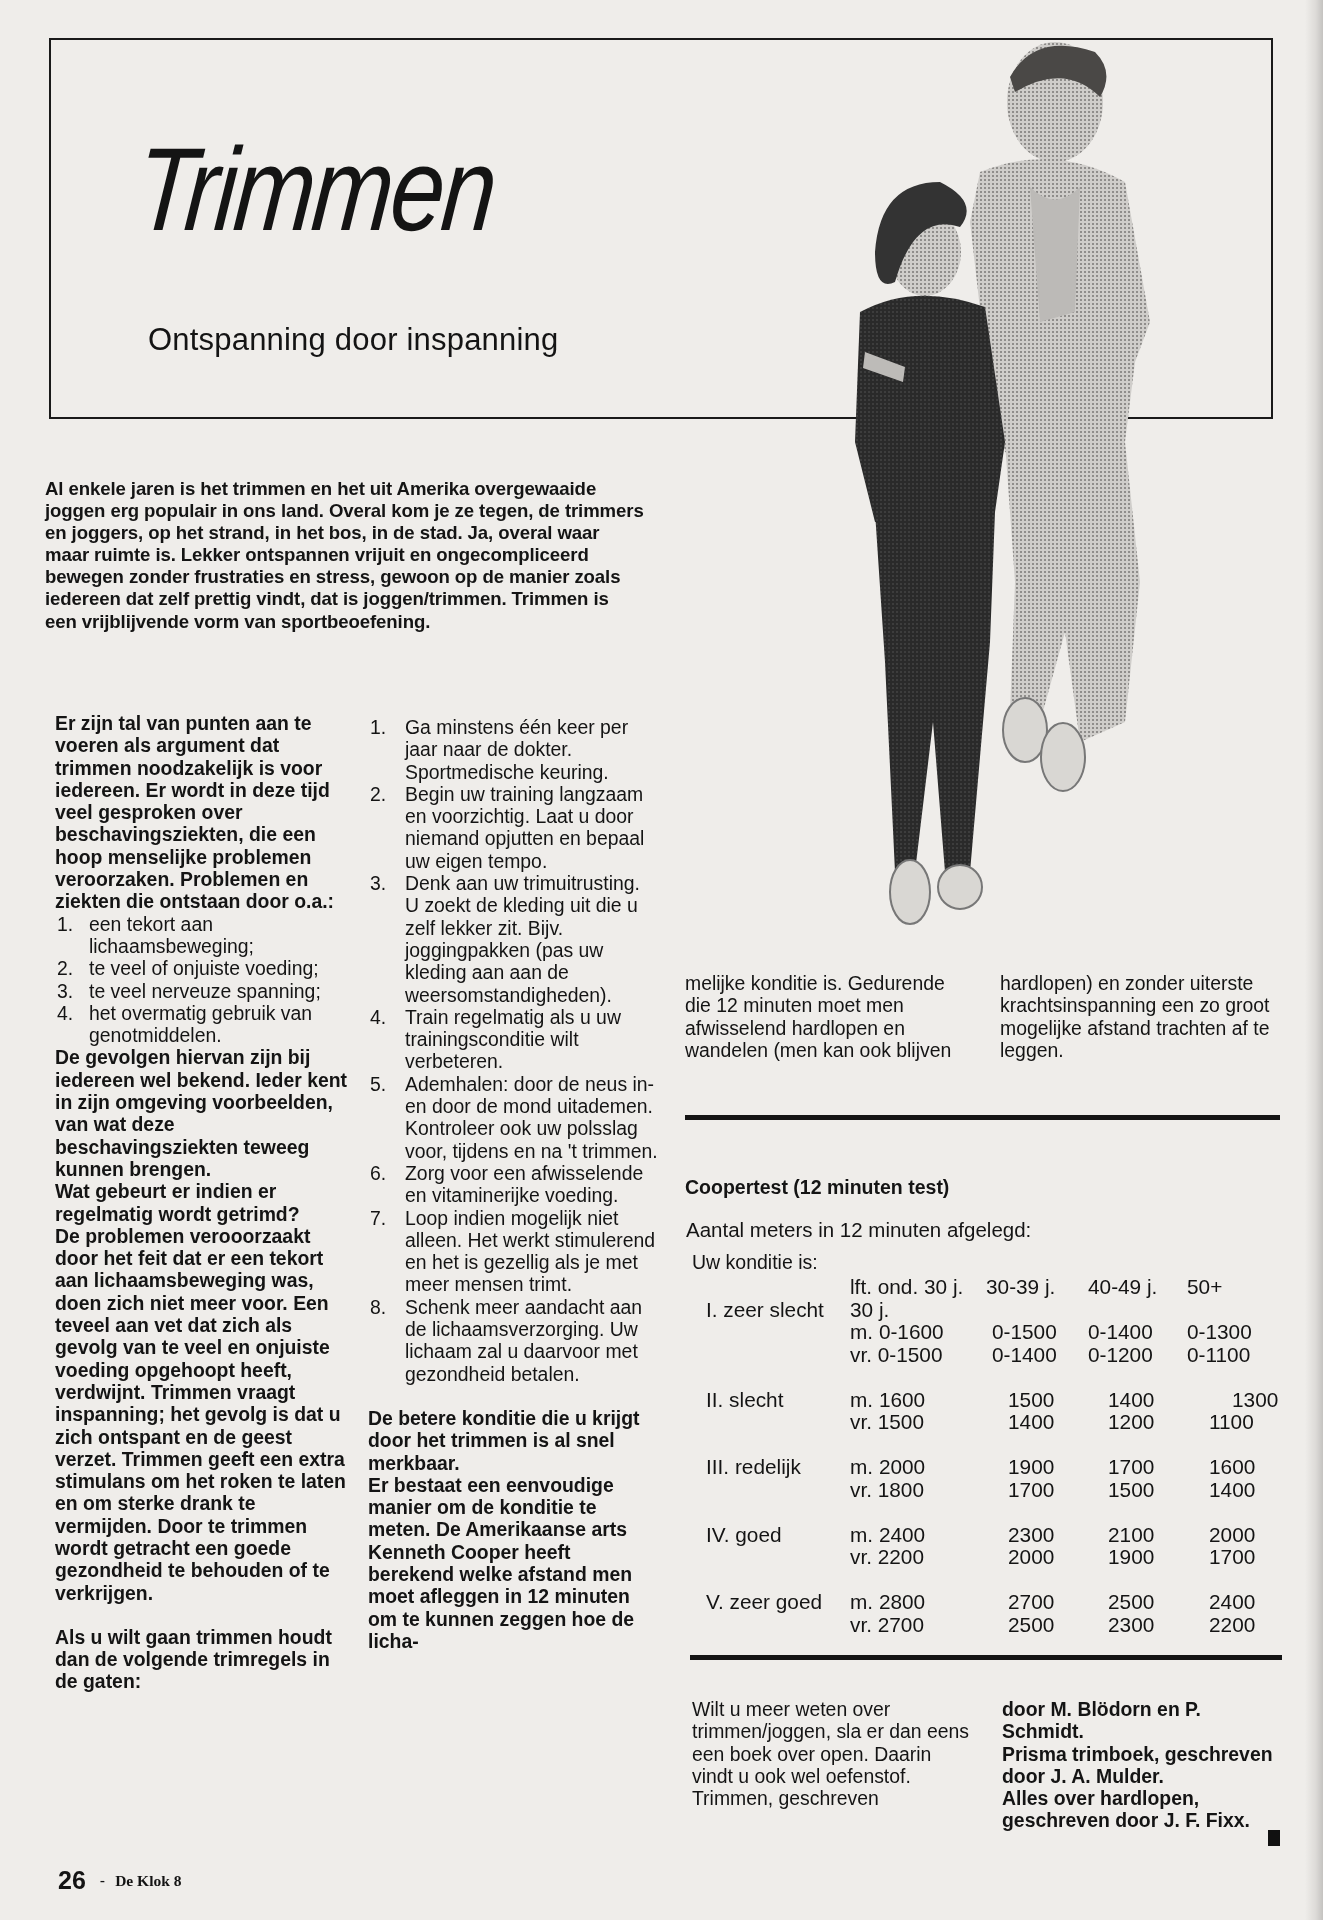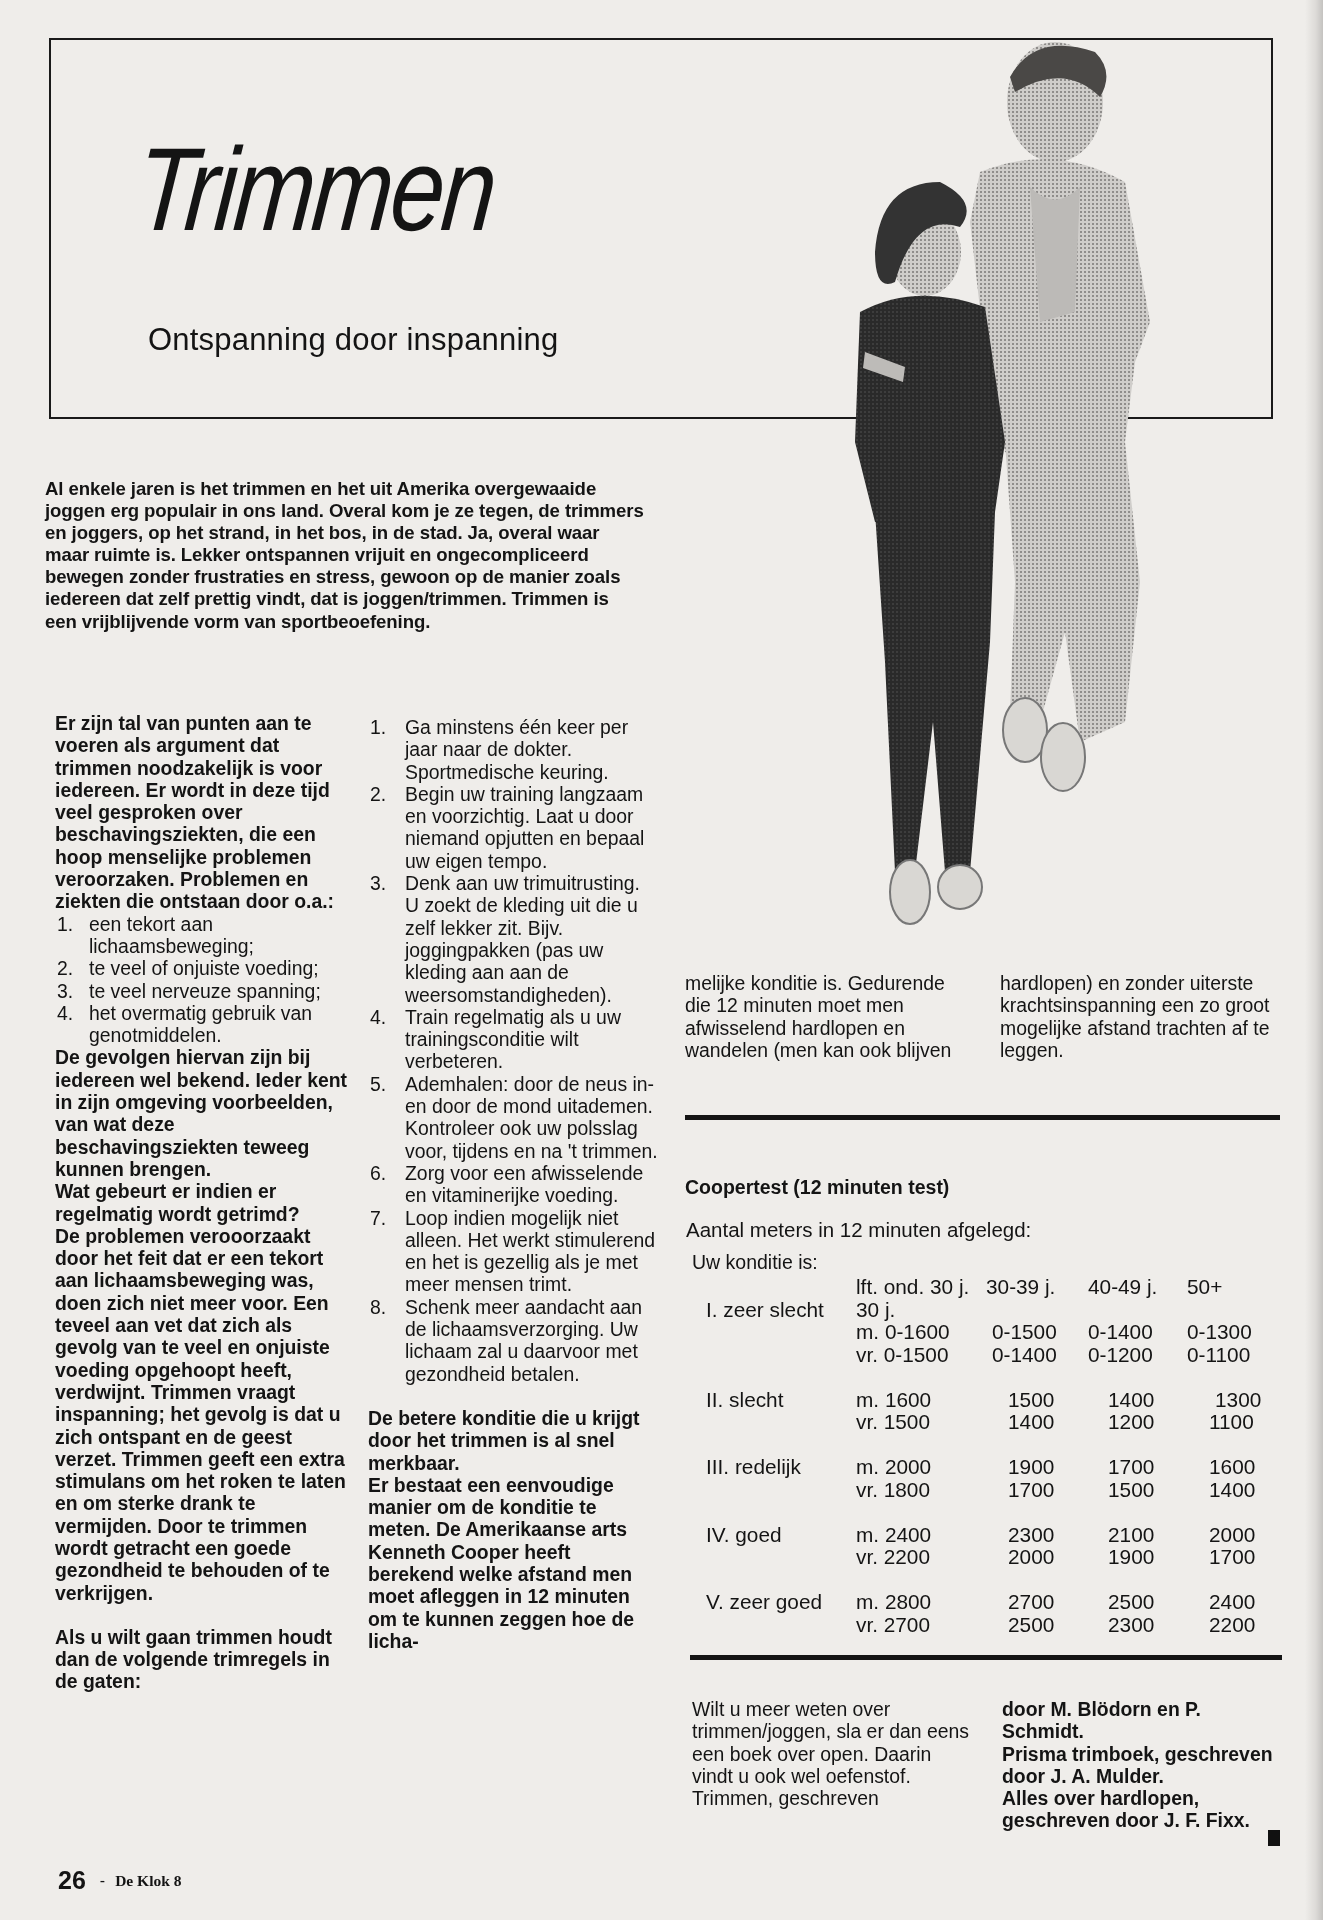--- a/index.html
+++ b/index.html
@@ -42,21 +42,21 @@
   .rule { position:absolute; height:5px; background:#151515; }
   .rule1 { left:685px; top:1115px; width:595px; }
   .rule2 { left:690px; top:1655px; width:592px; }
   .cooper-title { position:absolute; left:685px; top:1176px; font-size:19.5px; font-weight:bold; }
   .cooper-sub { position:absolute; left:686px; top:1218px; font-size:20.5px; }
   .cooper-lead { position:absolute; left:692px; top:1251px; font-size:19.5px; }
   .ctable { position:absolute; left:690px; top:1276px; font-size:20.8px; line-height:22.5px; }
   .ctable .row { position:relative; height:22.5px; white-space:nowrap; }
   .ctable .c { position:absolute; top:0; }
   .c-label { left:0;margin-left:16px; }
-  .c-sex { left:166px;text-align:center; }
+  .c-sex { left:160px;text-align:center; }
   .c-v2 { left:302px; }
   .c-v3 { left:398px; }
   .c-v4 { left:497px; }
   .col4a { left:692px; top:1698px; width:280px; }
   .col4b { left:1002px; top:1698px; width:280px; }
   .end-mark { position:absolute; left:1268px; top:1830px; width:12px; height:16px; background:#111; }
   .footer { position:absolute; left:58px; top:1866px; white-space:nowrap;text-align:center; }
   .pnum { font-size:25px; font-weight:bold; vertical-align:middle; }
   .dash { font-size:16px; margin:0 10px 0 14px; vertical-align:middle; }
   .mag { font-family:"Liberation Serif", serif; font-size:15.5px; font-weight:bold; vertical-align:middle; }
@@ -171,21 +171,21 @@
     <span class="c c-v3">0-1200</span>
     <span class="c c-v4">0-1100</span>
   </div>
   <div class="row"></div>
 
   <div class="row">
     <span class="c c-label">II. slecht</span>
     <span class="c c-sex">m. 1600</span>
     <span class="c" style="left:318px">1500</span>
     <span class="c" style="left:418px">1400</span>
-    <span class="c" style="left:525px">1300</span>
+    <span class="c" style="left:542px">1300</span>
   </div>
   <div class="row">
     <span class="c c-sex">vr. 1500</span>
     <span class="c" style="left:318px">1400</span>
     <span class="c" style="left:418px">1200</span>
     <span class="c" style="left:519px">1100</span>
   </div>
   <div class="row"></div>
 
   <div class="row">

